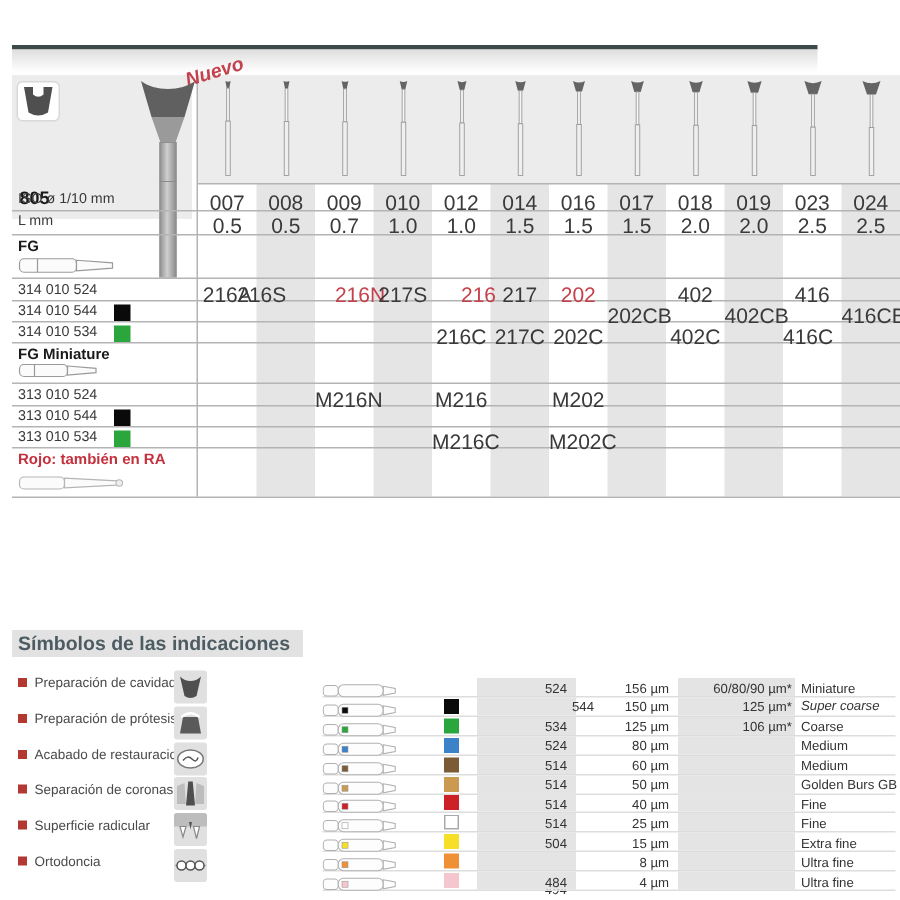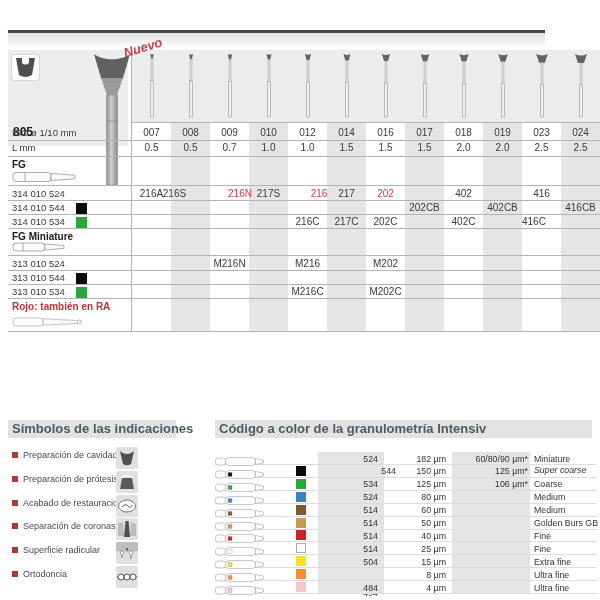--- a/index.html
+++ b/index.html
@@ -13,30 +13,30 @@
   #left-panel{position:absolute;left:8px;top:50px;width:120px;height:96px;background:#ececec;}
   #data-panel{position:absolute;left:132px;top:50px;width:468px;height:72px;background:#ececec;}
   .stripe{position:absolute;background:#e5e5e5;}
   .hline{position:absolute;height:1px;background:#b4b4b4;}
   #vline{position:absolute;left:131px;top:50px;width:1px;height:281px;background:#b4b4b4;}
   #shape-box{position:absolute;left:12px;top:55px;width:27px;height:25px;background:#fff;border-radius:3px;box-shadow:0 0 0 1px #d8d8d8;}
   #fig-num{position:absolute;left:13px;top:125px;font-size:12px;font-weight:bold;color:#1a1a1a;}
   #nuevo{position:absolute;left:123px;top:40px;font-size:13px;font-weight:bold;font-style:italic;color:#c4424d;transform:rotate(-17deg);}
   .rowlabel{position:absolute;left:12px;font-size:9.5px;color:#3a3a3a;}
   .seclabel{position:absolute;left:12px;font-size:10px;font-weight:bold;color:#1a1a1a;}
-  .cellv{position:absolute;font-size:10px;text-align:center;color:#3a3a3a;}
+  .cellv{position:absolute;font-size:14px;text-align:center;color:#3a3a3a;}
   .cellv.red{color:#c4404a;}
   .code{position:absolute;font-size:9.5px;color:#3a3a3a;}
   .chip{position:absolute;width:11px;height:11px;}
   #rojo{position:absolute;left:12px;top:301px;font-size:10px;font-weight:bold;color:#c4303c;}
   .burcol{position:absolute;}
   
   .hdrbar{position:absolute;top:420px;height:18px;background:#e2e2e2;}
   .hdrtxt{font-size:13px;font-weight:bold;color:#4d5c63;line-height:18px;padding-left:4px;white-space:nowrap;}
-  #symbols-bar{left:8px;width:168px;}
+  #symbols-bar{left:8px;width:194px;}
   #grit-bar{left:215px;width:377px;}
   .symitem-bullet{position:absolute;width:6px;height:6px;background:#b23831;}
   .symitem-label{position:absolute;font-size:9px;color:#4a4a4a;white-space:nowrap;}
   .symicon{position:absolute;width:22px;height:22px;background:#e0e0e0;border-radius:2px;overflow:hidden;}
   .gritline{position:absolute;height:1px;background:#ddd;}
   .gritcell{position:absolute;background:#e4e4e4;}
   .grittxt{position:absolute;font-size:8.8px;color:#333;white-space:nowrap;}
   .tr{text-align:right;}
   .gritchip{position:absolute;width:10px;height:10px;}
 </style>
@@ -272,34 +272,31 @@
       <div class="symitem-bullet" style="left: 12px; top: 571px;"></div>
       <div class="symitem-label" style="left: 23px; top: 569px;">Ortodoncia</div>
       <div class="symicon" style="left: 116px; top: 566px;"><svg width="22" height="22" viewBox="0 0 22 22">
           <line x1="1" y1="11" x2="21" y2="11" stroke="#777" stroke-width="1"></line>
           <circle cx="5" cy="11" r="3" fill="#fff" stroke="#555" stroke-width="1"></circle>
           <circle cx="11" cy="11" r="3" fill="#fff" stroke="#555" stroke-width="1"></circle>
           <circle cx="17" cy="11" r="3" fill="#fff" stroke="#555" stroke-width="1"></circle>
         </svg></div>
     </div>
 
-  <div id="grit-bar" class="hdrbar">
-    <div class="hdrtxt">Código a color de la granulometría Intensiv</div>
-  </div>
   <div id="grit">
       <div class="gritline" style="left: 215px; top: 464px; width: 382px;"></div>
       <div class="burcol" style="left: 215px; top: 453px; width: 50px; height: 11px;"><svg width="50" height="11" viewBox="0 0 50 11">
       <rect x="0.5" y="2" width="10" height="7" rx="2.5" fill="#fdfdfd" stroke="#b0b0b0" stroke-width="0.7"></rect>
       <rect x="10.5" y="1.5" width="30" height="8" rx="3.5" fill="#fdfdfd" stroke="#b0b0b0" stroke-width="0.7"></rect>
       <path d="M40.5 2.5 L48.5 4 L48.5 7 L40.5 8.5 Z" fill="#fdfdfd" stroke="#b0b0b0" stroke-width="0.7"></path>
 
     </svg></div>
       <div class="gritcell" style="left: 318px; top: 452px; width: 66px; height: 12px;"></div>
       <div class="grittxt tr" style="left: 318px; top: 453.5px; width: 60px;">524</div>
-      <div class="grittxt tr" style="left: 388px; top: 453.5px; width: 58px;">182 µm</div>
+      <div class="grittxt tr" style="left: 388px; top: 453.5px; width: 58px;">156 µm</div>
       <div class="gritcell" style="left: 452px; top: 452px; width: 78px; height: 12px;"></div>
       <div class="grittxt tr" style="left: 448px; top: 453.5px; width: 80px;">60/80/90 µm*</div>
       <div class="grittxt" style="left: 534px; top: 453.5px;">Miniature</div>
       <div class="gritline" style="left: 215px; top: 476.9px; width: 382px;"></div>
       <div class="burcol" style="left: 215px; top: 465.9px; width: 50px; height: 11px;"><svg width="50" height="11" viewBox="0 0 50 11">
       <rect x="0.5" y="2" width="10" height="7" rx="2.5" fill="#fdfdfd" stroke="#b0b0b0" stroke-width="0.7"></rect>
       <rect x="10.5" y="1.5" width="30" height="8" rx="3.5" fill="#fdfdfd" stroke="#b0b0b0" stroke-width="0.7"></rect>
       <path d="M40.5 2.5 L48.5 4 L48.5 7 L40.5 8.5 Z" fill="#fdfdfd" stroke="#b0b0b0" stroke-width="0.7"></path>
       <rect x="13" y="3.5" width="4" height="4" fill="#0a0a0a" stroke="#999" stroke-width="0.4"></rect>
     </svg></div>

